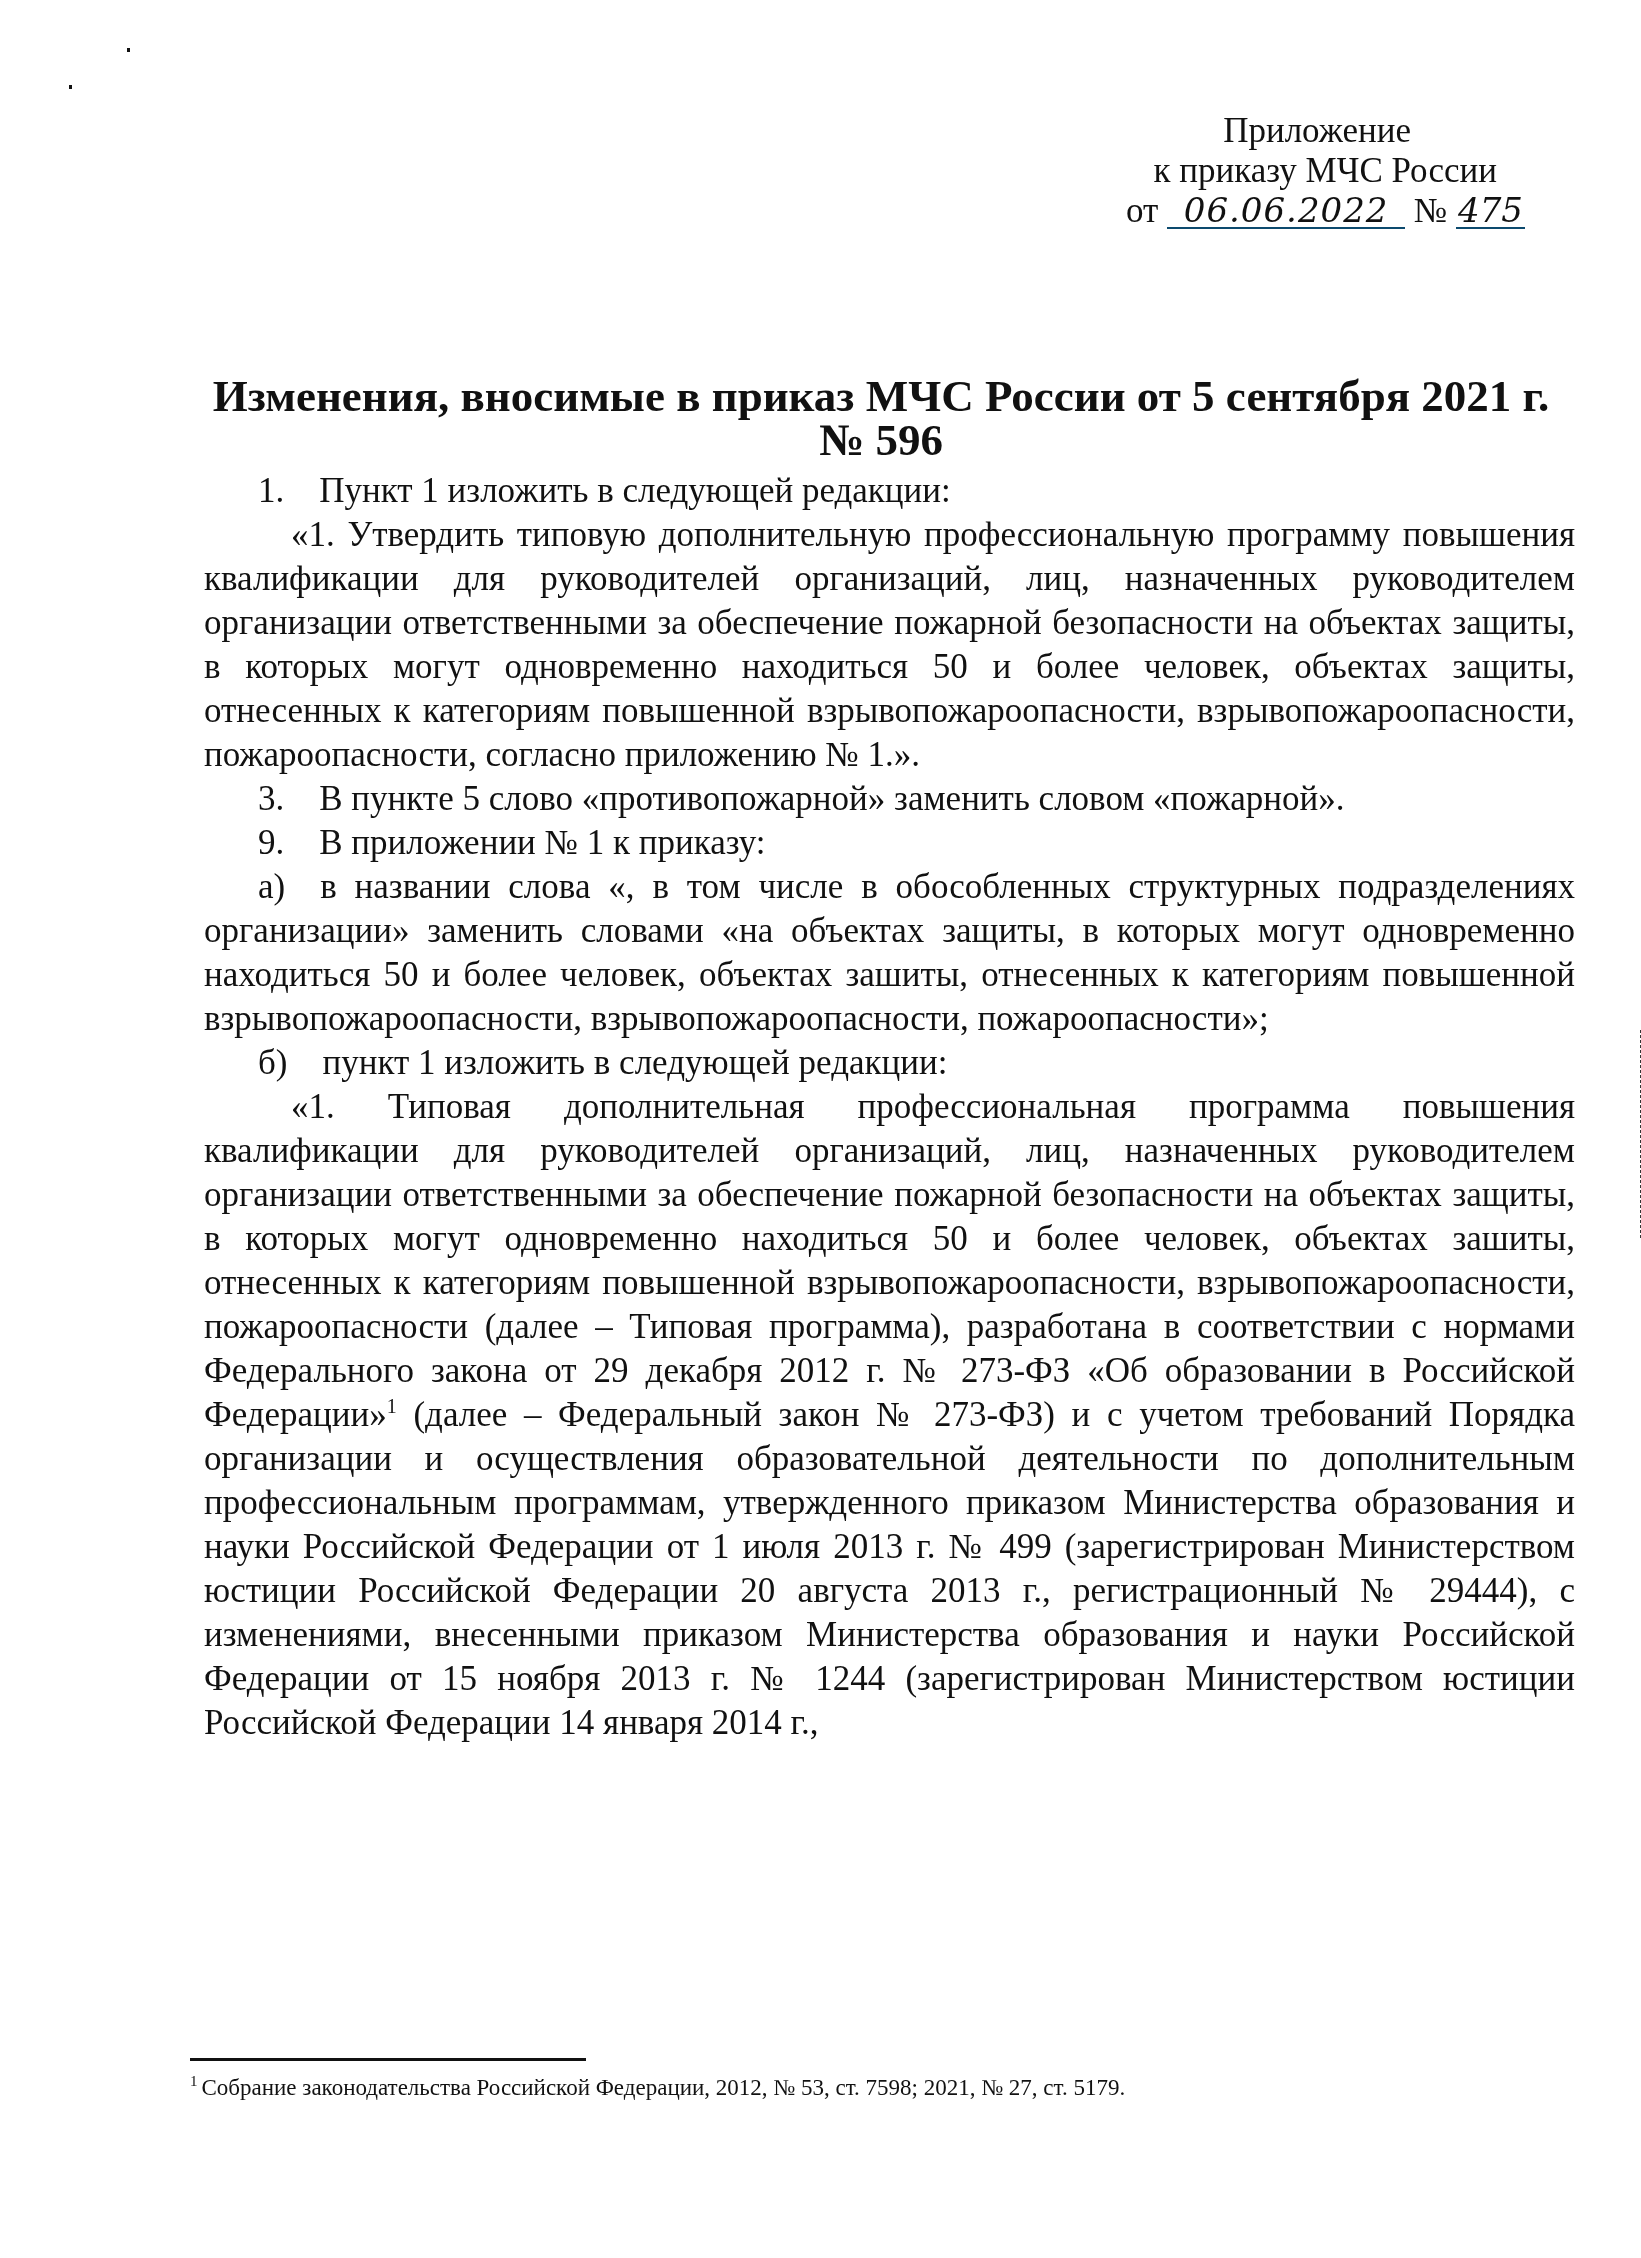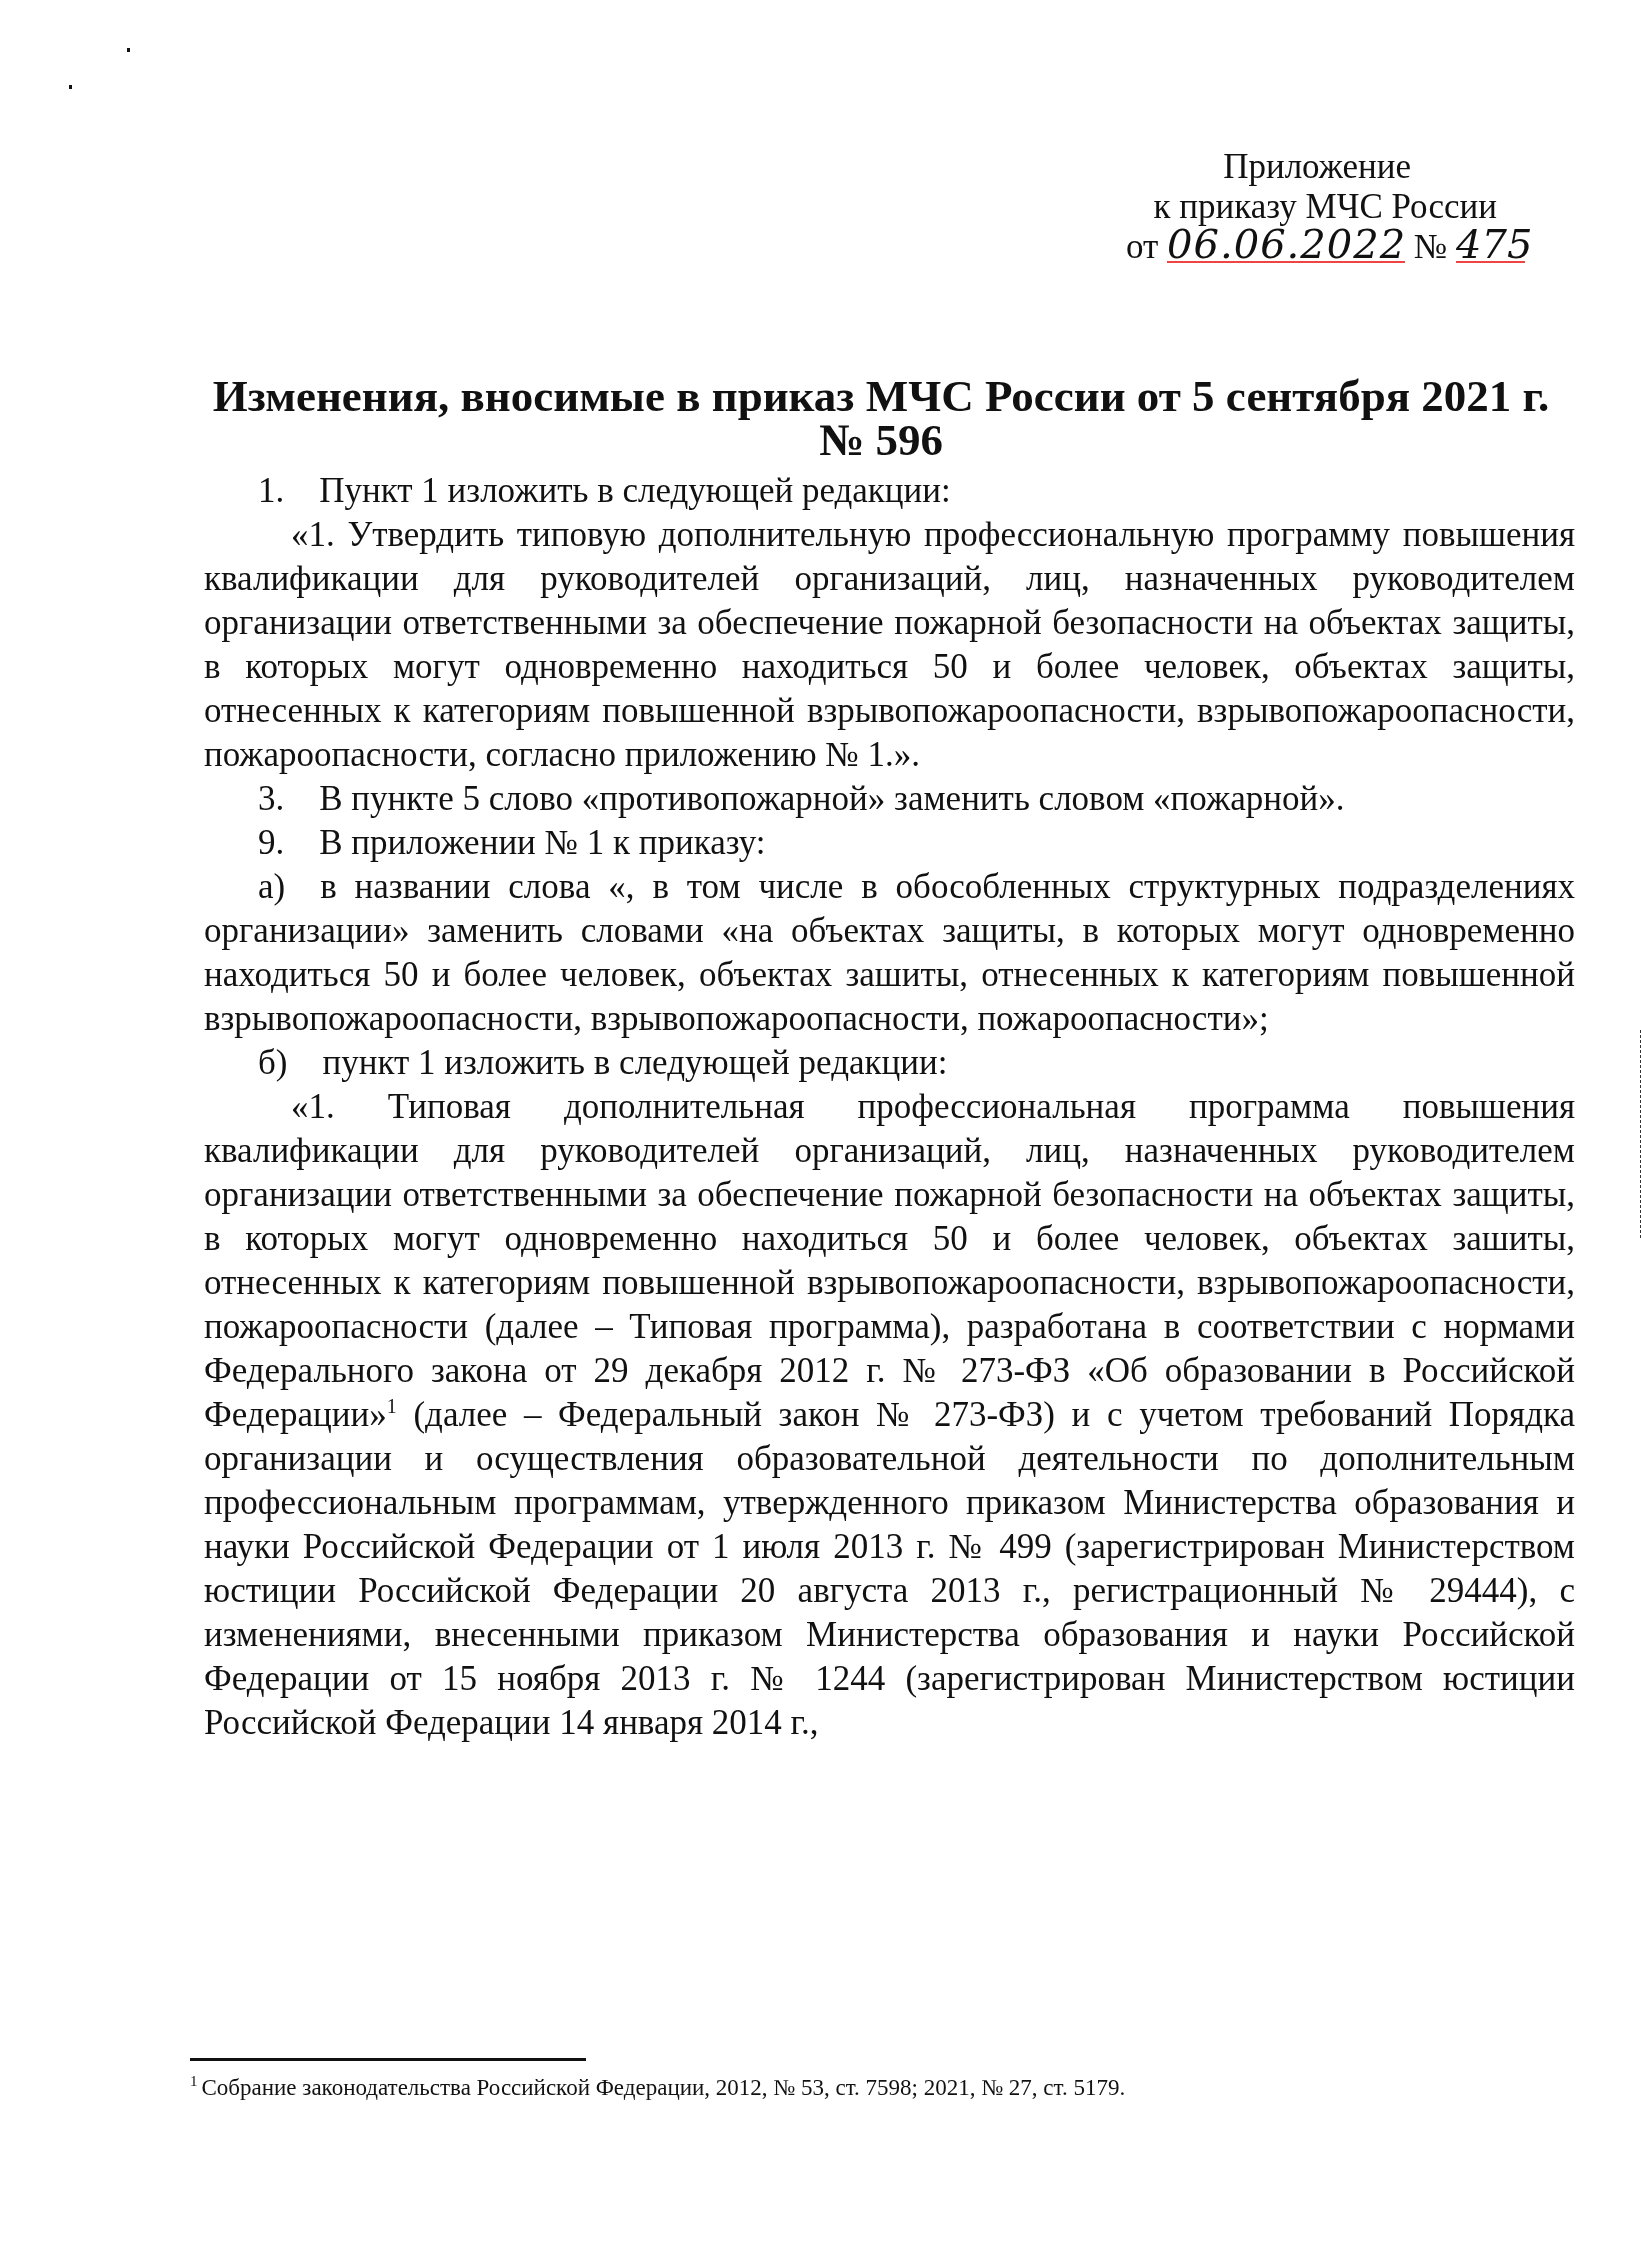--- a/index.html
+++ b/index.html
@@ -3,26 +3,26 @@
 <meta charset="utf-8">
 <style>
   html, body { margin: 0; padding: 0; background: #ffffff; }
   body { width: 1641px; height: 2258px; position: relative; overflow: hidden;
          font-family: "Liberation Serif", "DejaVu Serif", serif; color: #111; }
   .page { position: absolute; left: 0; top: 0; width: 1641px; height: 2258px; }
   .speck { position: absolute; width: 3px; height: 4px; background: #111; }
   .edge-line { position: absolute; left: 1640px; top: 1030px; width: 1px; height: 208px; border-left: 1px dashed #333; }
 
   .approval { position: absolute; left: 1089px; top: 111px; width: 436px; text-align: right;
-              font-size: 35px; line-height: 40px; margin-top: 36px; }
+              font-size: 35px; line-height: 40px; }
   .approval .line { display: block; }
   .approval .l1 { padding-right: 114px; }
   .approval .l2 { padding-right: 28px; }
-  .hand { font-family: "DejaVu Serif", serif; font-style: italic; font-size: 40px;
-          display: inline-block; border-bottom: 2px solid #ef4444; line-height: 34px; text-align: center; }
+  .hand { font-family: "DejaVu Serif", serif; font-style: italic; font-size: 34px;
+          display: inline-block; border-bottom: 2px solid #0c4a6e; line-height: 34px; text-align: center; }
   .hand.date { width: 238px; letter-spacing: 1px; }
   .hand.num { width: 69px; }
 
   .title { position: absolute; left: 188px; top: 374px; width: 1386px; text-align: center;
            font-weight: bold; font-size: 45px; line-height: 44px; }
 
   .body { position: absolute; left: 204px; top: 469px; width: 1371px; font-size: 35px; line-height: 44px; }
   .body p { margin: 0; text-align: justify; text-align-last: left; }
   .body p.ind { text-indent: 54px; }
   .body p.ind2 { text-indent: 87px; }

